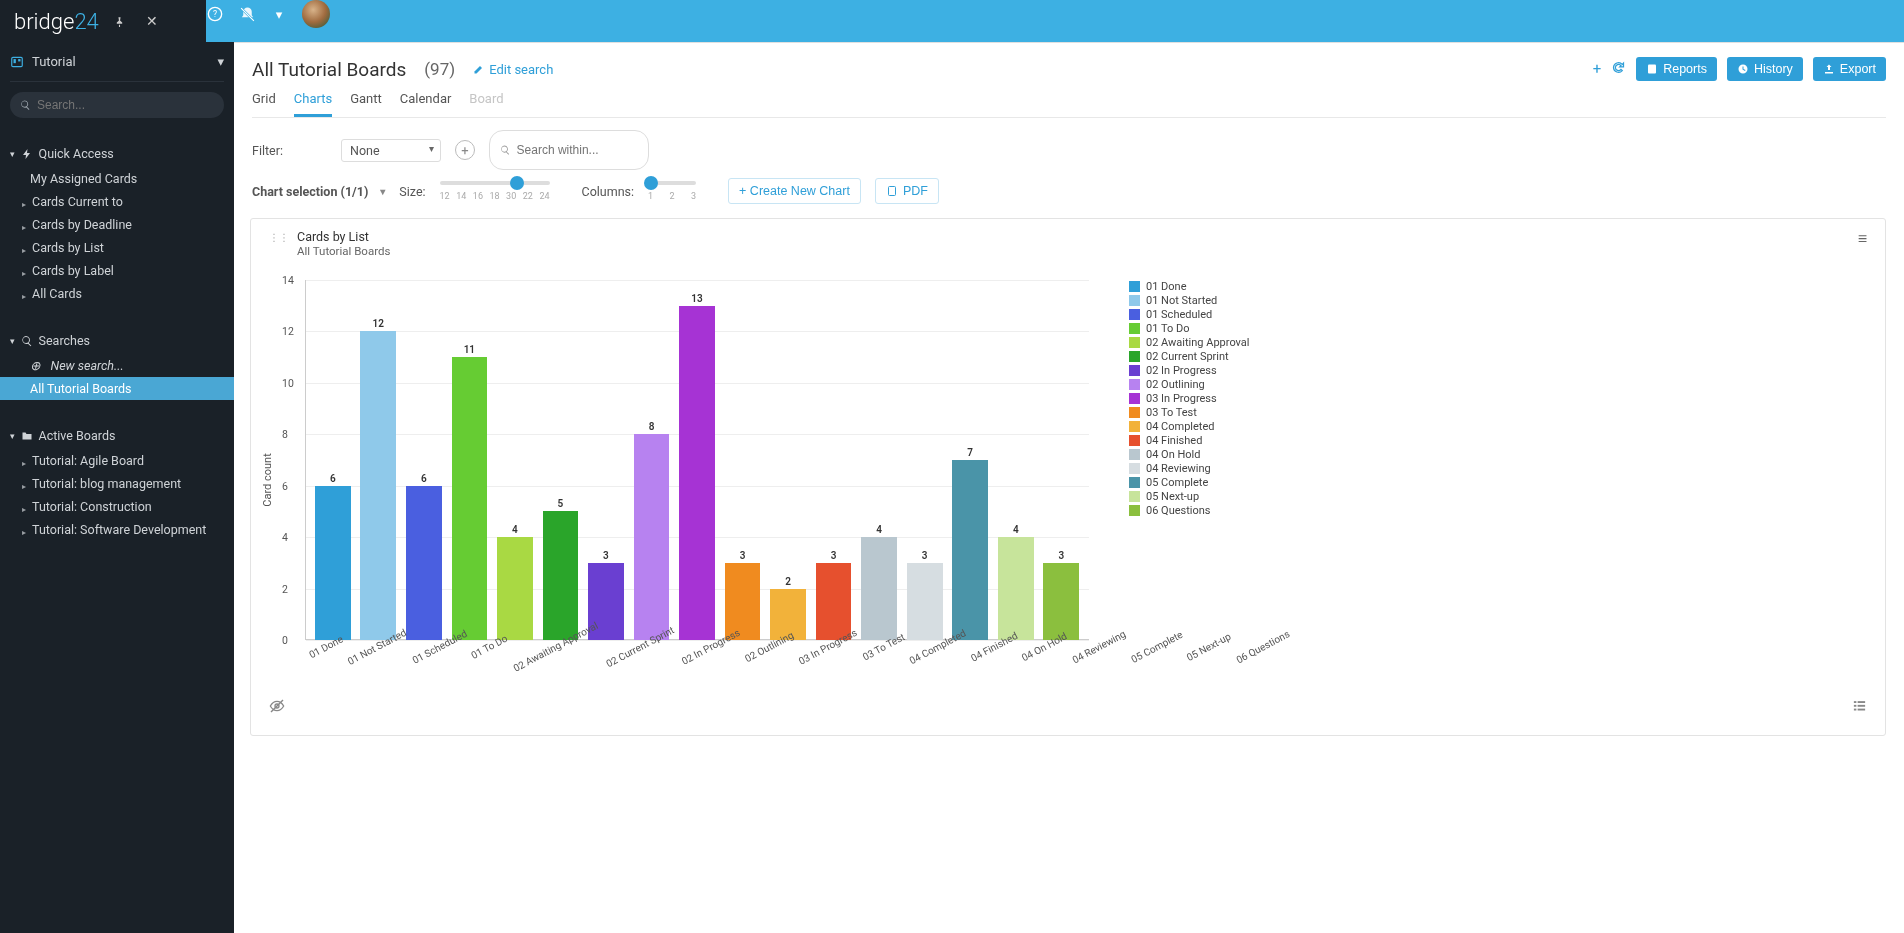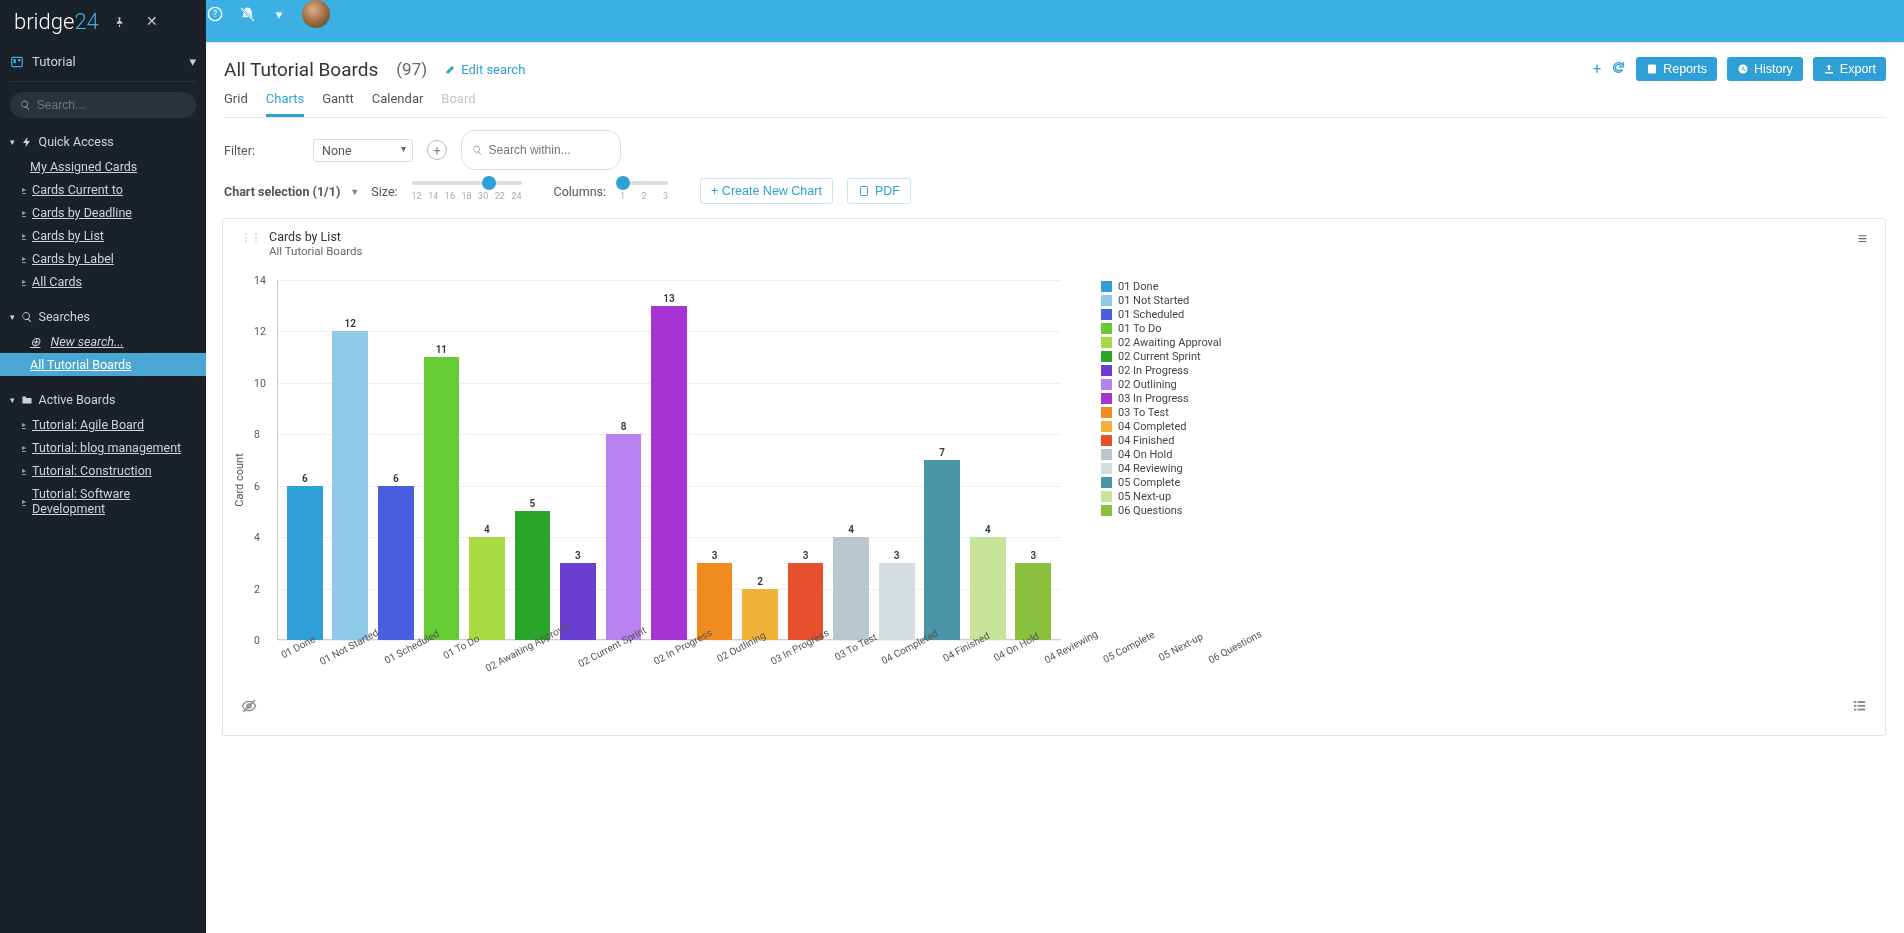--- a/index.html
+++ b/index.html
@@ -13,30 +13,30 @@
 .searchbar { flex:1; display:flex; justify-content:center; }
 .searchbox { background: rgba(255,255,255,0.3); border-radius: 14px; height: 26px; width: 180px; display:flex; align-items:center; padding:0 10px; color:#fff; }
 .searchbox input { background:transparent; border:none; outline:none; color:#fff; font-size:12px; margin-left:6px; width:100%; }
 .searchbox input::placeholder { color:#fff; opacity:0.9; }
 .topright { display:flex; align-items:center; gap:14px; padding-right:14px; color:#fff; }
 .topright .icon { width:18px; height:18px; display:inline-flex; align-items:center; justify-content:center; cursor:pointer; }
 .avatar { width:28px; height:28px; border-radius:50%; background: radial-gradient(circle at 40% 35%, #d8b38a 0%, #a06b3f 50%, #3d5a3a 90%); }
 
 
 .app { display:flex; height: calc(100vh - 42px); }
-.sidebar { width:206px; background:#1a2128; color:#cfd3d7; display:flex; flex-direction:column; font-size:13px; overflow-y:auto; }
+.sidebar { width:234px; background:#1a2128; color:#cfd3d7; display:flex; flex-direction:column; font-size:13px; overflow-y:auto;gap:12px; }
 .sb-top { padding: 0 10px; }
 .sb-project { height:40px; display:flex; align-items:center; gap:8px; border-bottom:1px solid #2a323b; cursor:pointer; }
 .sb-project svg { width:14px; height:14px; }
 .sb-search { margin: 10px 0; background:#2a323b; border-radius:14px; height:26px; display:flex; align-items:center; padding:0 10px; color:#9aa3ab; }
 .sb-search input { background:transparent; border:none; outline:none; color:#cfd3d7; width:100%; margin-left:6px; font-size:12px;}
 .sb-section { padding: 0; }
 .sb-heading { display:flex; align-items:center; gap:6px; padding: 6px 10px; font-size:12.5px; cursor:pointer; }
 .sb-heading .caret { font-size:9px; }
-.sb-item { display:flex; align-items:center; gap:6px; padding:4px 10px 4px 22px; cursor:pointer; font-size:12.5px;text-decoration:underline; }
+.sb-item { display:flex; align-items:flex-end; gap:6px; padding:4px 10px 4px 22px; cursor:pointer; font-size:12.5px; }
 .sb-item .caret { font-size:8px; opacity:0.7; }
 .sb-item.active { background:#4aa7d4; color:#fff; }
 .sb-item.italic { font-style:italic; }
 
 
 .main { flex:1; background:#fff; display:flex; flex-direction:column; overflow:auto; border-top:1px solid #e0e0e0;}
 .mainhead { padding: 14px 18px 0 18px; }
 .titleRow { display:flex; align-items:center; gap:18px; }
 .pageTitle { font-size:19px; font-weight:400; color:#333; }
 .pageCount { color:#666; font-size:17px; }

